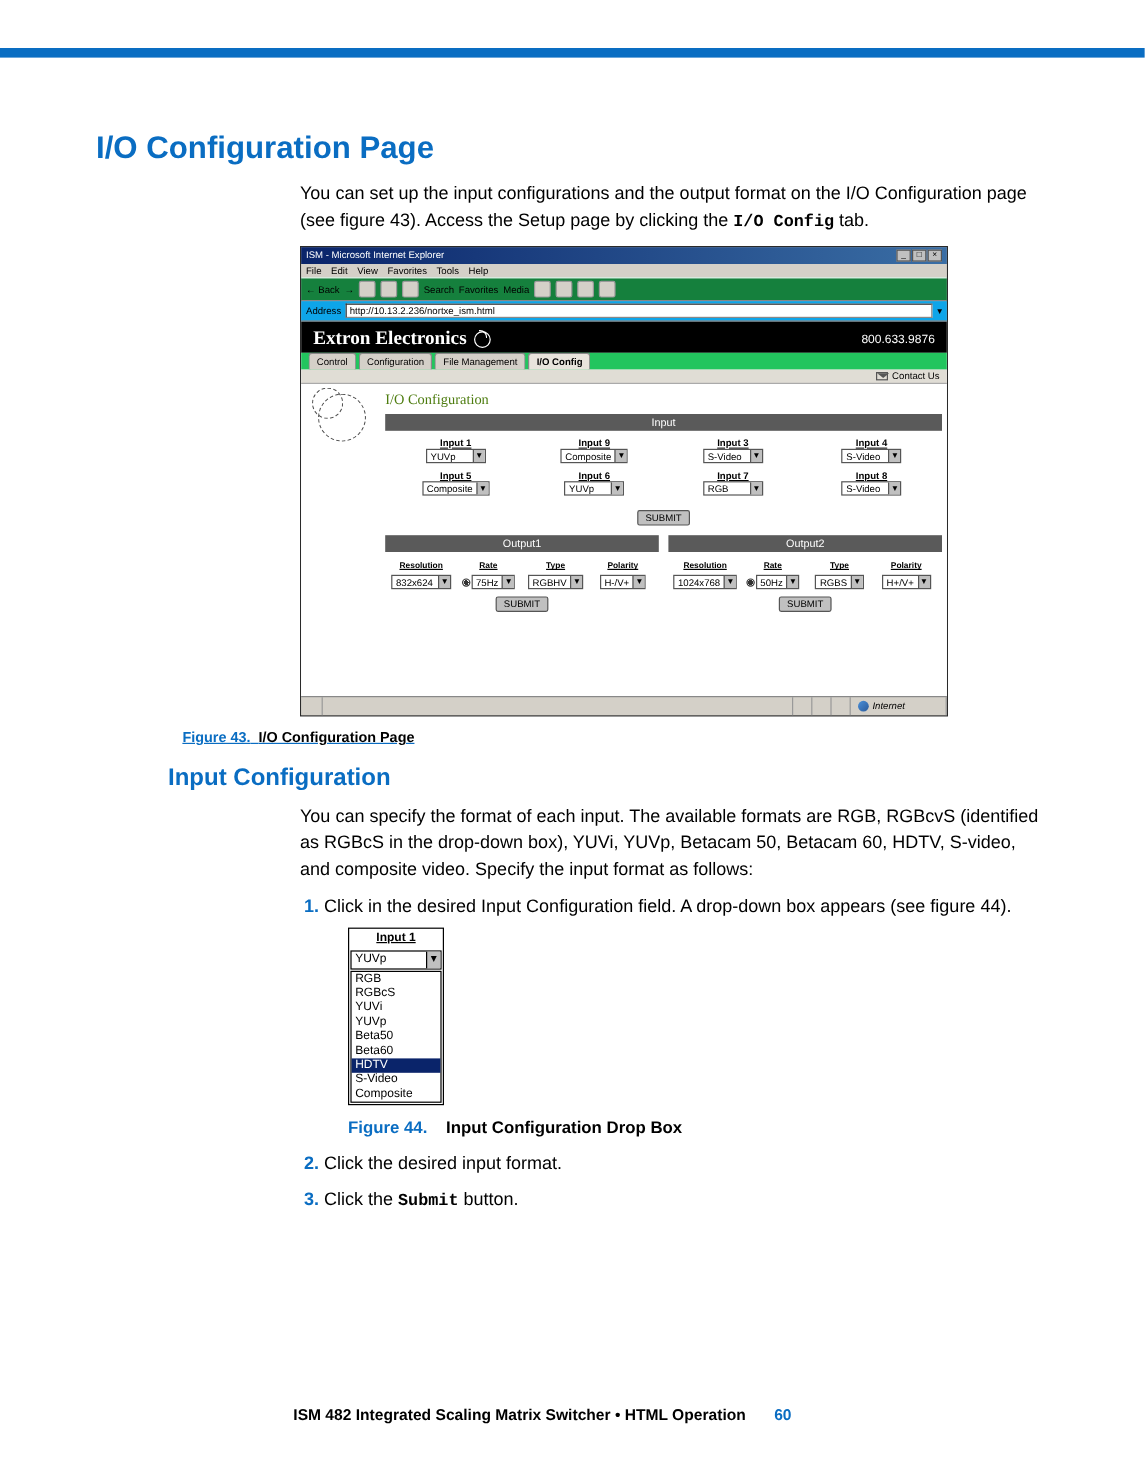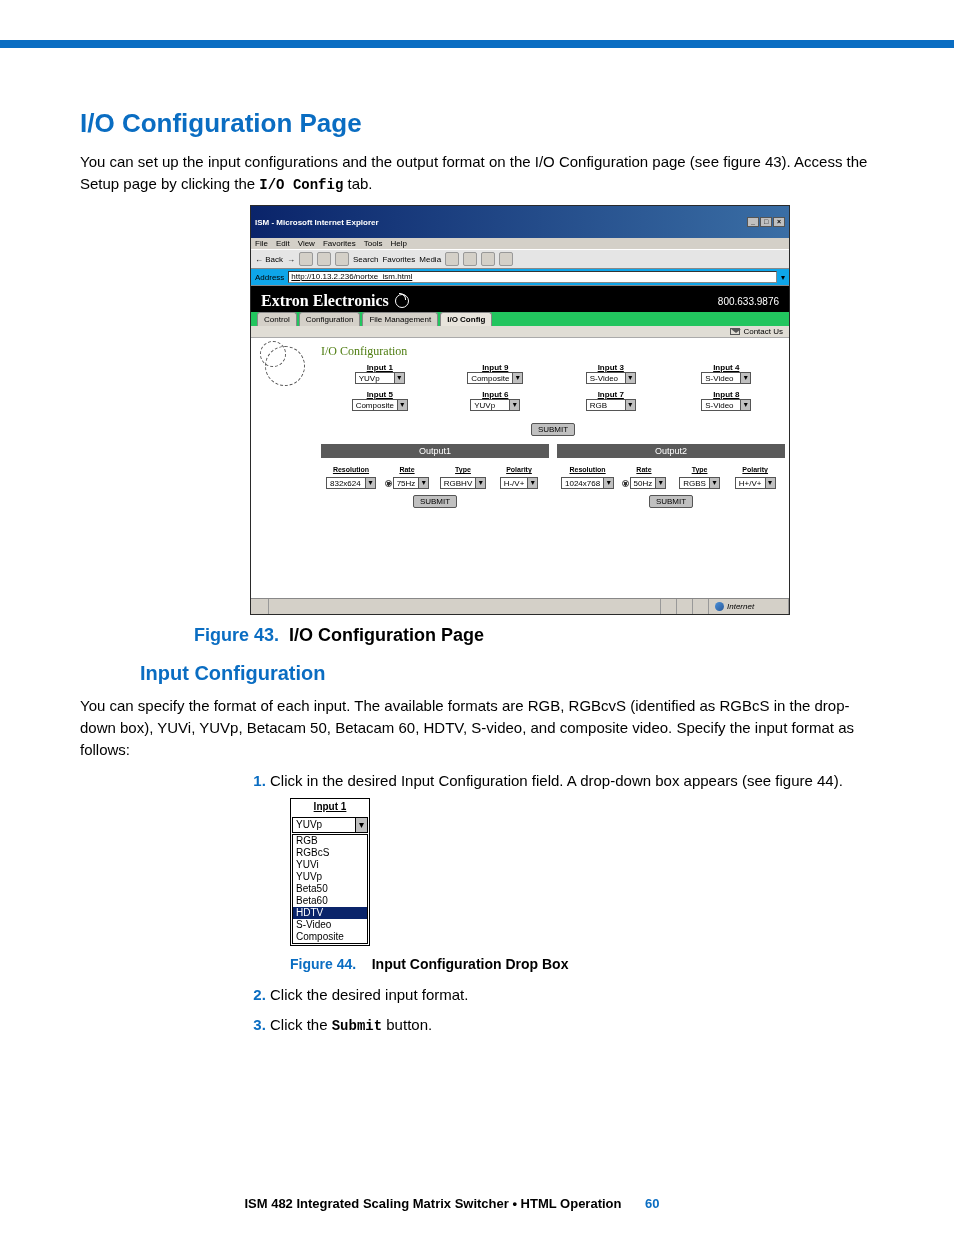--- a/index.html
+++ b/index.html
@@ -22,20 +22,21 @@
   h1.main-heading {
     color: #0a6dc2;
     font-size: 26px;
     font-weight: bold;
     margin-bottom: 12px;
   }
   .body-text {
     font-size: 15px;
     color: #000;
     line-height: 1.45;
+    margin-left: 170px;
     margin-bottom: 10px;
   }
   .code-inline {
     font-family: "Courier New", monospace;
     font-weight: bold;
     font-size: 14px;
   }
   .screenshot-wrap {
     margin-left: 170px;
     margin-top: 8px;
@@ -48,38 +49,37 @@
     font-family: Tahoma, Arial, sans-serif;
     font-size: 8px;
     background: #c0c0c0;
   }
   .titlebar {
     background: linear-gradient(to right,#0a246a,#3a6ea5);
     color: #fff;
     padding: 2px 4px;
     display: flex;
     justify-content: space-between;
-    align-items: center;
-    height: 32px;
-    font-weight: bold;
+    align-items: flex-start;
+    height: 14px;
   }
   .titlebar .wbtns { display:flex; gap:1px;}
   .titlebar .wbtn { width:12px; height:10px; background:#c0c0c0; border:1px solid #555; font-size:7px; text-align:center; line-height:8px; color:#000;}
   .menubar {
     background:#d4d0c8; padding:1px 4px; display:flex; gap:8px; color:#000;
   }
   .toolbar {
-    background:#e5e5e5; padding:2px 4px; display:flex; gap:4px; align-items:center; border-top:1px solid #fff; border-bottom:1px solid #888;
+    background:#15803d; padding:2px 4px; display:flex; gap:4px; align-items:center; border-top:1px solid #fff; border-bottom:1px solid #888;
   }
   .tb-btn { width:14px; height:14px; background:#d4d0c8; border:1px solid #999; border-radius:2px;}
   .tb-text { color:#000; }
   .addrbar {
     background:#0ea5e9; padding:2px 4px; display:flex; align-items:center; gap:4px; border-bottom:1px solid #888;
   }
-  .addr-input { flex:1; background:#fff; border:1px inset #888; padding:1px 2px; font-size:8px; height:12px; display:flex; align-items:flex-end;text-decoration:underline;}
+  .addr-input { flex:1; background:#fff; border:1px inset #888; padding:1px 2px; font-size:8px; height:12px; display:flex; align-items:flex-start;}
   .page-area { background:#fff; }
   .blackband {
     background:#000; color:#fff; padding:6px 10px 2px 10px; display:flex; justify-content:space-between; align-items:center;
   }
   .brand { font-family: "Times New Roman", serif; font-size:16px; font-weight:bold; display:flex; align-items:center; gap:6px;}
   .brand-icon { width:14px; height:14px; border:1px solid #fff; border-radius:50%; position:relative;}
   .brand-icon::before { content:""; position:absolute; left:3px; top:-2px; width:6px; height:6px; border:1px solid #fff; border-bottom:none; border-left:none; border-radius:0 6px 0 0;}
   .phone { font-size:10px; color:#fff;}
   .tabs-row { background:#22c55e; padding:0 6px; display:flex; gap:2px; align-items:flex-end;}
   .tab { background:#d4d0c8; padding:2px 6px; font-size:8px; border:1px solid #888; border-bottom:none; border-radius:3px 3px 0 0;}
@@ -105,21 +105,21 @@
   .output-block { flex:1; }
   .out-grid { display:grid; grid-template-columns:repeat(4,1fr); gap:4px; padding:2px 4px; font-size:7px;}
   .out-grid .h { font-weight:bold; text-decoration:underline; text-align:center;}
   .out-grid .c { text-align:center; }
   .radio-dot { display:inline-block; width:7px; height:7px; border:1px solid #333; border-radius:50%; vertical-align:middle; margin-right:1px; background:radial-gradient(circle,#333 2px,#fff 2px);}
   .statusbar { background:#d4d0c8; display:flex; border-top:1px solid #888; height:16px; font-size:8px; align-items:center;}
   .statusbar .cell { border-right:1px solid #999; height:100%; padding:0 6px; display:flex; align-items:center;}
   .statusbar .sp { flex:1;}
   .statusbar .globe { width:9px; height:9px; border-radius:50%; background:linear-gradient(135deg,#4a90d9,#2a5a9a); display:inline-block; margin-right:3px;}
   .figure-caption {
-    color:#0a6dc2; font-size:18px; font-weight:bold; margin-left:114px; margin-top:8px; margin-bottom:16px;
+    color:#0a6dc2; font-size:12px; font-weight:bold; margin-left:72px; margin-top:8px; margin-bottom:16px;text-decoration:underline;
   }
   .figure-caption .rest { color:#000; font-weight:bold;}
   h2.sub-heading {
     color:#0a6dc2; font-size:20px; font-weight:bold; margin-left:60px; margin-bottom:10px;
   }
   ol.steps { margin-left:170px; padding-left:20px;}
   ol.steps li { font-size:15px; line-height:1.45; margin-bottom:8px;}
   ol.steps li::marker { color:#0a6dc2; font-weight:bold;}
   .dropdown-shot {
     border:1px solid #000; width:80px; font-family:Tahoma,Arial,sans-serif; font-size:10px; margin:6px 0 8px 20px; background:#fff;
@@ -208,20 +208,21 @@
         <div class="contact-strip">
           <span class="mail-icon"></span><span>Contact Us</span>
         </div>
         <div class="config-body">
           <div class="side-logo">
               <div class="circ"></div>
             </div>
           <div class="main-panel">
             <div class="panel-title">I/O Configuration</div>
 
+            <div class="section-header">Input</div>
             <div class="input-grid">
               <div class="input-cell"><span class="lbl">Input 1</span><div class="dd">
                     <span class="val">YUVp</span>
                     <span class="arrow">▾</span>
                   </div></div>
               <div class="input-cell"><span class="lbl">Input 9</span><div class="dd">
                     <span class="val">Composite</span>
                     <span class="arrow">▾</span>
                   </div></div>
               <div class="input-cell"><span class="lbl">Input 3</span><div class="dd">

